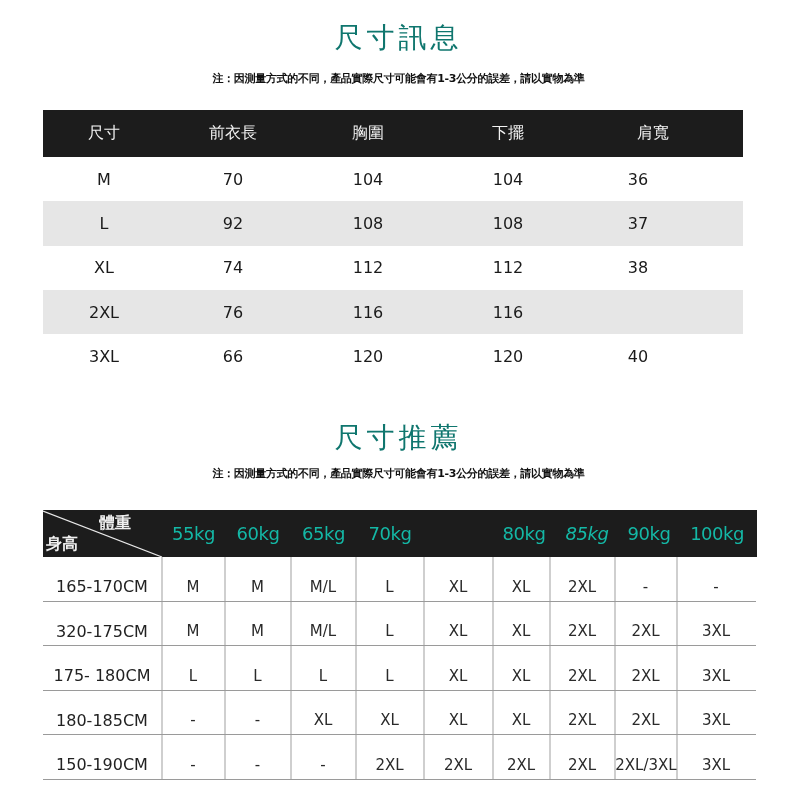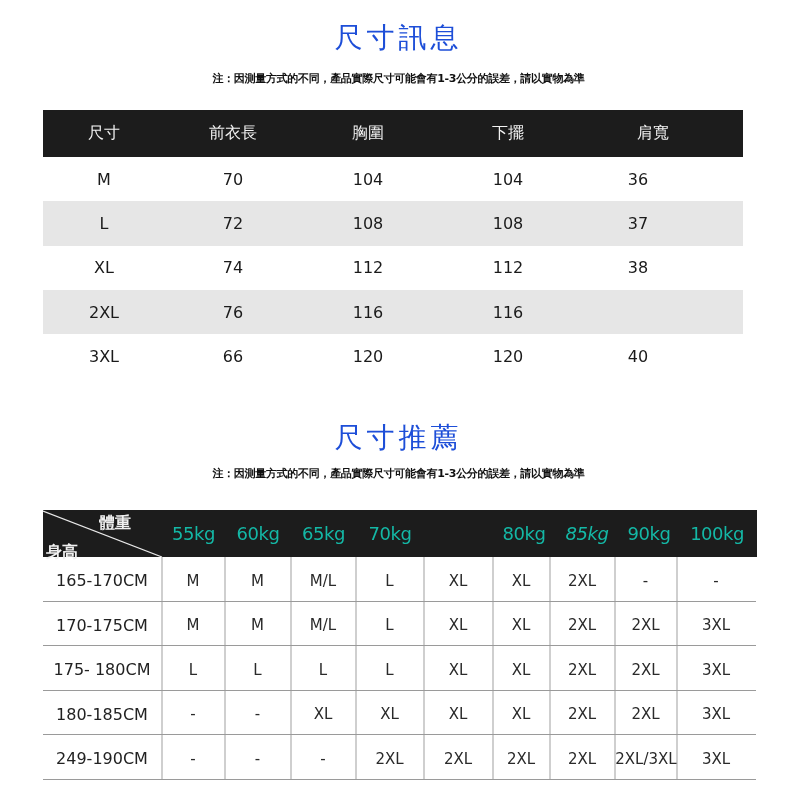--- a/index.html
+++ b/index.html
@@ -1,43 +1,43 @@
 <!DOCTYPE html>
 <html><head>
 <meta charset="utf-8">
 <style>
   html, body { margin: 0; padding: 0; background: #ffffff; }
   body { width: 797px; height: 797px; position: relative; overflow: hidden;
          font-family: "DejaVu Sans", "Liberation Sans", sans-serif; color: #1a1a1a; }
   .title { position: absolute; left: 0; width: 797px; text-align: center;
-           font-size: 28px; font-weight: 400; letter-spacing: 4px; color: #1d4ed8; line-height: 32px; }
+           font-size: 28px; font-weight: 400; letter-spacing: 4px; color: #0f766e; line-height: 32px; }
   .note { position: absolute; left: 0; width: 797px; text-align: center;
           font-size: 11px; font-weight: 700; color: #111; line-height: 14px; letter-spacing: -0.3px; }
 
   
   .t1 { position: absolute; left: 43px; top: 110px; width: 700px; }
   .t1 .hdr { height: 47px; background: #1c1c1c; position: relative; }
   .t1 .row { height: 44.3px; position: relative; }
   .t1 .row.alt { background: #e6e6e6; }
   .t1 .cell { position: absolute; top: 0; height: 100%; display: flex; align-items: center;
               justify-content: center; font-size: 16px; color: #1a1a1a; }
   .t1 .hdr .cell { color: #f2f2f2; font-size: 16px; }
 
   
   .t2 { position: absolute; left: 43px; top: 510px; width: 714px; }
   .t2 .hdr { height: 47px; background: #1c1c1c; position: relative; }
   .t2 .hdr .cell { position: absolute; top: 0; height: 47px; display: flex; align-items: center;
                    justify-content: center; color: #14b8a6; font-size: 18px; letter-spacing: -0.5px; }
   .t2 .corner { position: absolute; left: 0; top: 0; width: 119px; height: 45px; padding-left: 9px; }
   .t2 .corner svg { position: absolute; left: 0; top: 0; }
   .t2 .corner .weight { position: absolute; left: 56px; top: 3px; color: #f0f0f0; font-size: 16px; font-weight: 700; }
-  .t2 .corner .height { position: absolute; left: 3px; top: 32px; color: #f0f0f0; font-size: 16px; font-weight: 700; }
+  .t2 .corner .height { position: absolute; left: 3px; top: 24px; color: #f0f0f0; font-size: 16px; font-weight: 700; }
   .t2 .body { position: relative; }
   .t2 .row { height: 44.5px; position: relative; border-bottom: 1px solid #9a9a9a; box-sizing: border-box; width: 713px; }
-  .t2 .cell { position: absolute; top: 2px; height: 100%; display: flex; align-items: center;
+  .t2 .cell { position: absolute; top: 8px; height: 100%; display: flex; align-items: center;
               justify-content: center; font-size: 15px; color: #2a2a2a; }
   .t2 .rowlabel { font-size: 16px; color: #222; }
   .t2 .vline { position: absolute; top: 47px; width: 2px; background: #cfcfcf; height: 222px; }
 </style>
 </head>
 <body>
 
 <div class="title" style="top:22px;">尺寸訊息</div>
 <div class="note" style="top:72px;">注：因測量方式的不同，產品實際尺寸可能會有1-3公分的誤差，請以實物為準</div>
 
@@ -51,21 +51,21 @@
   </div>
   <div class="row">
     <div class="cell" style="left:0;width:122px;">M</div>
     <div class="cell" style="left:140px;width:100px;">70</div>
     <div class="cell" style="left:275px;width:100px;">104</div>
     <div class="cell" style="left:415px;width:100px;">104</div>
     <div class="cell" style="left:545px;width:100px;">36</div>
   </div>
   <div class="row alt">
     <div class="cell" style="left:0;width:122px;">L</div>
-    <div class="cell" style="left:140px;width:100px;">72</div>
+    <div class="cell" style="left:140px;width:100px;">92</div>
     <div class="cell" style="left:275px;width:100px;">108</div>
     <div class="cell" style="left:415px;width:100px;">108</div>
     <div class="cell" style="left:545px;width:100px;">37</div>
   </div>
   <div class="row">
     <div class="cell" style="left:0;width:122px;">XL</div>
     <div class="cell" style="left:140px;width:100px;">74</div>
     <div class="cell" style="left:275px;width:100px;">112</div>
     <div class="cell" style="left:415px;width:100px;">112</div>
     <div class="cell" style="left:545px;width:100px;">38</div>
@@ -126,21 +126,21 @@
       <div class="cell" style="left:248px;width:64px;">M/L</div>
       <div class="cell" style="left:313px;width:67px;">L</div>
       <div class="cell" style="left:381px;width:68px;">XL</div>
       <div class="cell" style="left:450px;width:56px;">XL</div>
       <div class="cell" style="left:507px;width:64px;">2XL</div>
       <div class="cell" style="left:572px;width:61px;">-</div>
       <div class="cell" style="left:634px;width:78px;">-</div>
     </div>
 
     <div class="row">
-      <div class="cell rowlabel" style="left:0;width:118px;">170-175CM</div>
+      <div class="cell rowlabel" style="left:0;width:118px;">320-175CM</div>
       <div class="cell" style="left:119px;width:62px;">M</div>
       <div class="cell" style="left:182px;width:65px;">M</div>
       <div class="cell" style="left:248px;width:64px;">M/L</div>
       <div class="cell" style="left:313px;width:67px;">L</div>
       <div class="cell" style="left:381px;width:68px;">XL</div>
       <div class="cell" style="left:450px;width:56px;">XL</div>
       <div class="cell" style="left:507px;width:64px;">2XL</div>
       <div class="cell" style="left:572px;width:61px;">2XL</div>
       <div class="cell" style="left:634px;width:78px;">3XL</div>
     </div>
@@ -165,21 +165,21 @@
       <div class="cell" style="left:248px;width:64px;">XL</div>
       <div class="cell" style="left:313px;width:67px;">XL</div>
       <div class="cell" style="left:381px;width:68px;">XL</div>
       <div class="cell" style="left:450px;width:56px;">XL</div>
       <div class="cell" style="left:507px;width:64px;">2XL</div>
       <div class="cell" style="left:572px;width:61px;">2XL</div>
       <div class="cell" style="left:634px;width:78px;">3XL</div>
     </div>
 
     <div class="row">
-      <div class="cell rowlabel" style="left:0;width:118px;">249-190CM</div>
+      <div class="cell rowlabel" style="left:0;width:118px;">150-190CM</div>
       <div class="cell" style="left:119px;width:62px;">-</div>
       <div class="cell" style="left:182px;width:65px;">-</div>
       <div class="cell" style="left:248px;width:64px;">-</div>
       <div class="cell" style="left:313px;width:67px;">2XL</div>
       <div class="cell" style="left:381px;width:68px;">2XL</div>
       <div class="cell" style="left:450px;width:56px;">2XL</div>
       <div class="cell" style="left:507px;width:64px;">2XL</div>
       <div class="cell" style="left:565px;width:76px;">2XL/3XL</div>
       <div class="cell" style="left:634px;width:78px;">3XL</div>
     </div>

